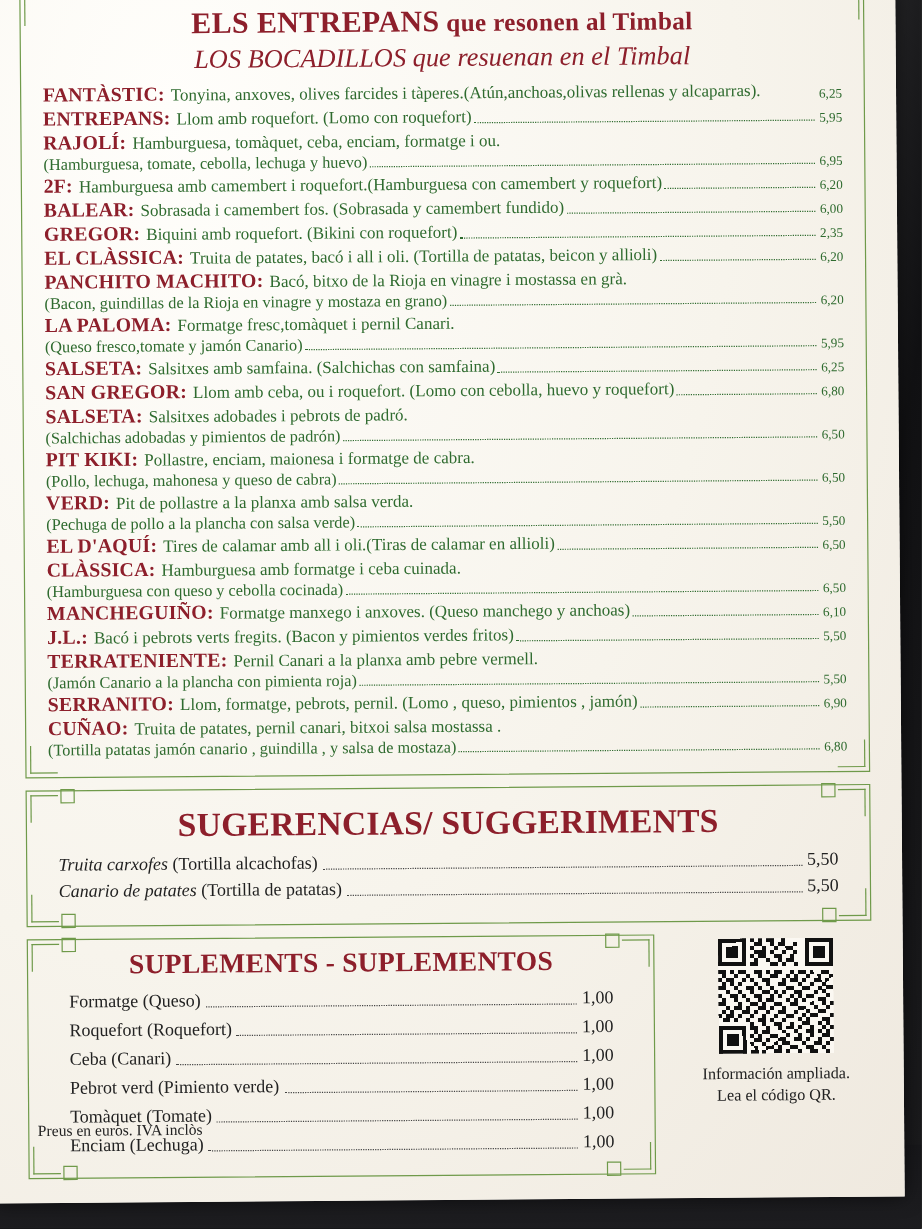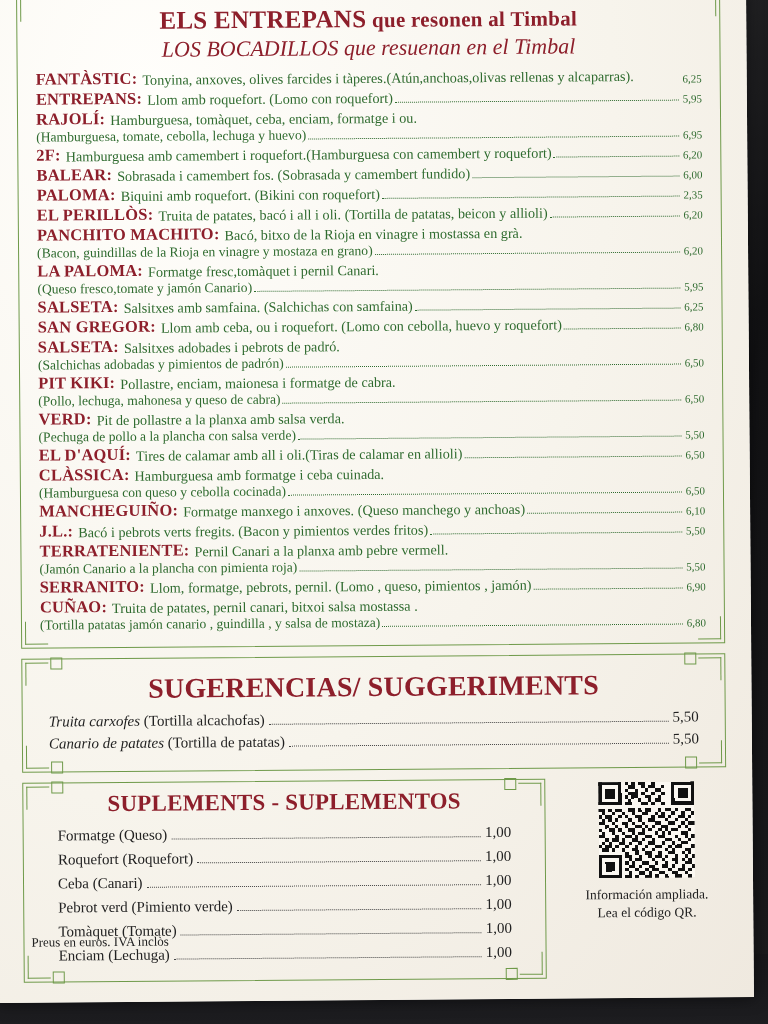--- a/index.html
+++ b/index.html
@@ -293,27 +293,27 @@
               <span class="dots"></span>
               <span class="price">6,20</span>
             </div>
             <div class="line">
               <span class="name">BALEAR:</span>
               <span class="desc">Sobrasada i camembert fos. (Sobrasada y camembert fundido)</span>
               <span class="dots"></span>
               <span class="price">6,00</span>
             </div>
             <div class="line">
-              <span class="name">PALOMA:</span>
+              <span class="name">GREGOR:</span>
               <span class="desc">Biquini amb roquefort. (Bikini con roquefort)</span>
               <span class="dots"></span>
               <span class="price">2,35</span>
             </div>
             <div class="line">
-              <span class="name">EL PERILLÒS:</span>
+              <span class="name">EL CLÀSSICA:</span>
               <span class="desc">Truita de patates, bacó i all i oli. (Tortilla de patatas, beicon y allioli)</span>
               <span class="dots"></span>
               <span class="price">6,20</span>
             </div>
             <div class="line nodots">
               <span class="name">PANCHITO MACHITO:</span>
               <span class="desc">Bacó, bitxo de la Rioja en vinagre i mostassa en grà.</span>
               <span class="dots"></span>
               <span class="price"></span>
             </div>

